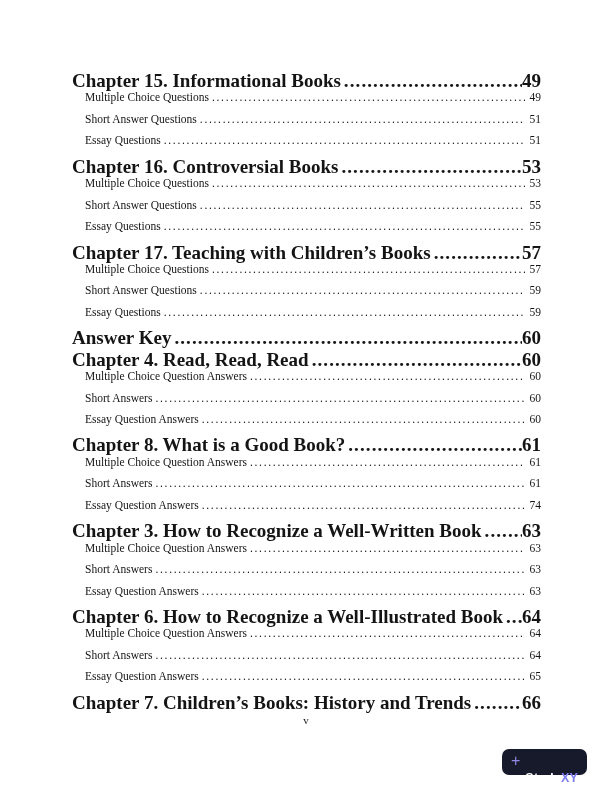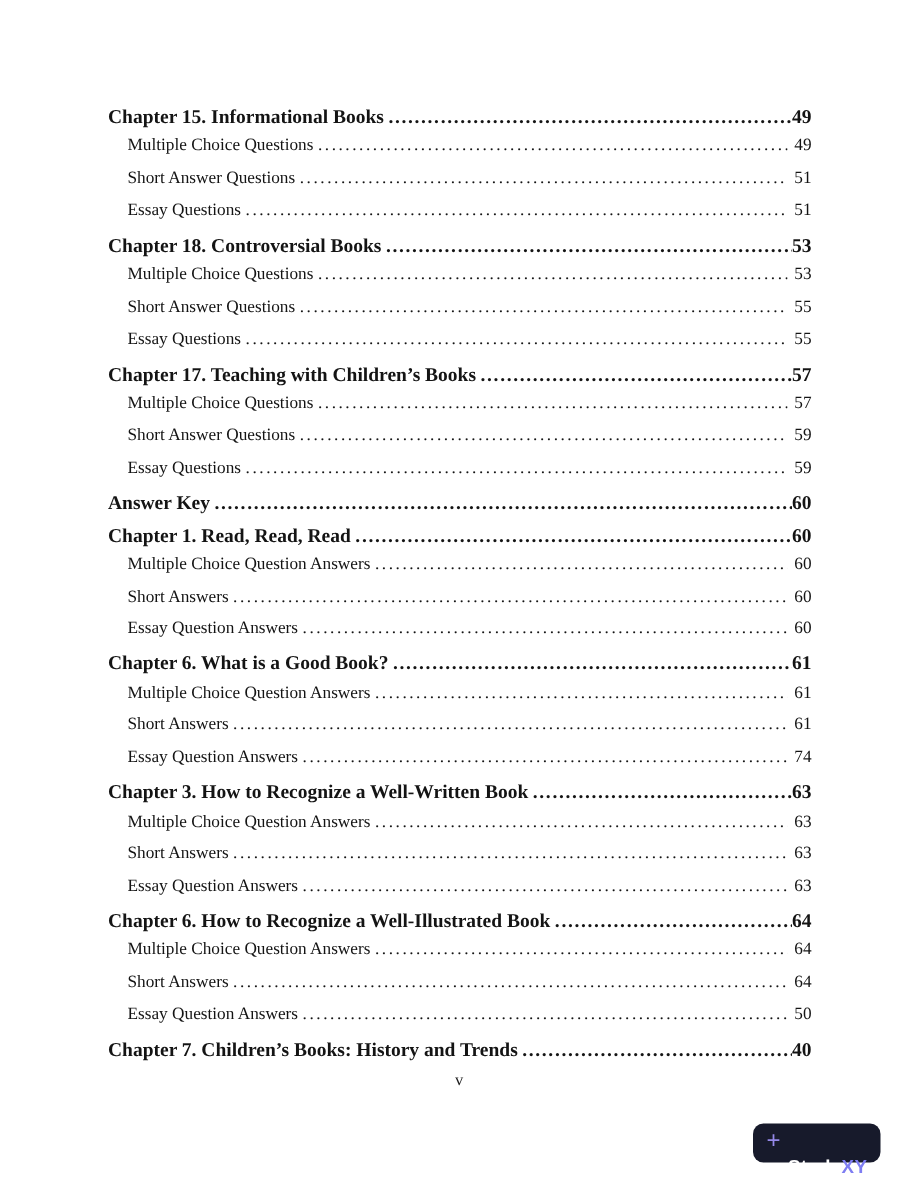--- a/index.html
+++ b/index.html
@@ -20,21 +20,21 @@
     top: 70px;
   }
   .row {
     display: flex;
     align-items: baseline;
     height: 21.45px;
     white-space: nowrap;
   }
   .row.chapter {
     font-weight: 700;
-    font-size: 13px;
+    font-size: 19px;
   }
   .row.sub {
     font-size: 11.5px;
     padding-left: 13px;
     font-family: Liberation Serif, serif;
   }
   .label { flex: none; }
   .leader {
     flex: 1 1 auto;
     min-width: 0;
@@ -109,21 +109,21 @@
       <span class="label">Short Answer Questions</span>
       <span class="leader"></span>
       <span class="pnum">51</span>
     </div>
       <div class="row sub">
       <span class="label">Essay Questions</span>
       <span class="leader"></span>
       <span class="pnum">51</span>
     </div>
       <div class="row chapter">
-      <span class="label">Chapter 18. Controversial Books</span>
+      <span class="label">Chapter 16. Controversial Books</span>
       <span class="leader"></span>
       <span class="pnum">53</span>
     </div>
       <div class="row sub">
       <span class="label">Multiple Choice Questions</span>
       <span class="leader"></span>
       <span class="pnum">53</span>
     </div>
       <div class="row sub">
       <span class="label">Short Answer Questions</span>
@@ -154,41 +154,41 @@
       <span class="label">Essay Questions</span>
       <span class="leader"></span>
       <span class="pnum">59</span>
     </div>
       <div class="row chapter">
       <span class="label">Answer Key</span>
       <span class="leader"></span>
       <span class="pnum">60</span>
     </div>
       <div class="row chapter">
-      <span class="label">Chapter 1. Read, Read, Read</span>
-      <span class="leader"></span>
-      <span class="pnum">60</span>
-    </div>
-      <div class="row sub">
-      <span class="label">Multiple Choice Question Answers</span>
-      <span class="leader"></span>
-      <span class="pnum">60</span>
-    </div>
-      <div class="row sub">
-      <span class="label">Short Answers</span>
-      <span class="leader"></span>
-      <span class="pnum">60</span>
-    </div>
-      <div class="row sub">
-      <span class="label">Essay Question Answers</span>
-      <span class="leader"></span>
-      <span class="pnum">60</span>
-    </div>
-      <div class="row chapter">
-      <span class="label">Chapter 6. What is a Good Book?</span>
+      <span class="label">Chapter 4. Read, Read, Read</span>
+      <span class="leader"></span>
+      <span class="pnum">60</span>
+    </div>
+      <div class="row sub">
+      <span class="label">Multiple Choice Question Answers</span>
+      <span class="leader"></span>
+      <span class="pnum">60</span>
+    </div>
+      <div class="row sub">
+      <span class="label">Short Answers</span>
+      <span class="leader"></span>
+      <span class="pnum">60</span>
+    </div>
+      <div class="row sub">
+      <span class="label">Essay Question Answers</span>
+      <span class="leader"></span>
+      <span class="pnum">60</span>
+    </div>
+      <div class="row chapter">
+      <span class="label">Chapter 8. What is a Good Book?</span>
       <span class="leader"></span>
       <span class="pnum">61</span>
     </div>
       <div class="row sub">
       <span class="label">Multiple Choice Question Answers</span>
       <span class="leader"></span>
       <span class="pnum">61</span>
     </div>
       <div class="row sub">
       <span class="label">Short Answers</span>
@@ -231,26 +231,26 @@
       <span class="pnum">64</span>
     </div>
       <div class="row sub">
       <span class="label">Short Answers</span>
       <span class="leader"></span>
       <span class="pnum">64</span>
     </div>
       <div class="row sub">
       <span class="label">Essay Question Answers</span>
       <span class="leader"></span>
-      <span class="pnum">50</span>
+      <span class="pnum">65</span>
     </div>
       <div class="row chapter">
       <span class="label">Chapter 7. Children’s Books: History and Trends</span>
       <span class="leader"></span>
-      <span class="pnum">40</span>
+      <span class="pnum">66</span>
     </div>
     </main>
 
   <div class="footer">v</div>
 
   <div class="logo">
     <span class="plus">+</span>
     <span class="brand"><span>Study</span><span class="xy">XY</span></span>
   </div>
 

